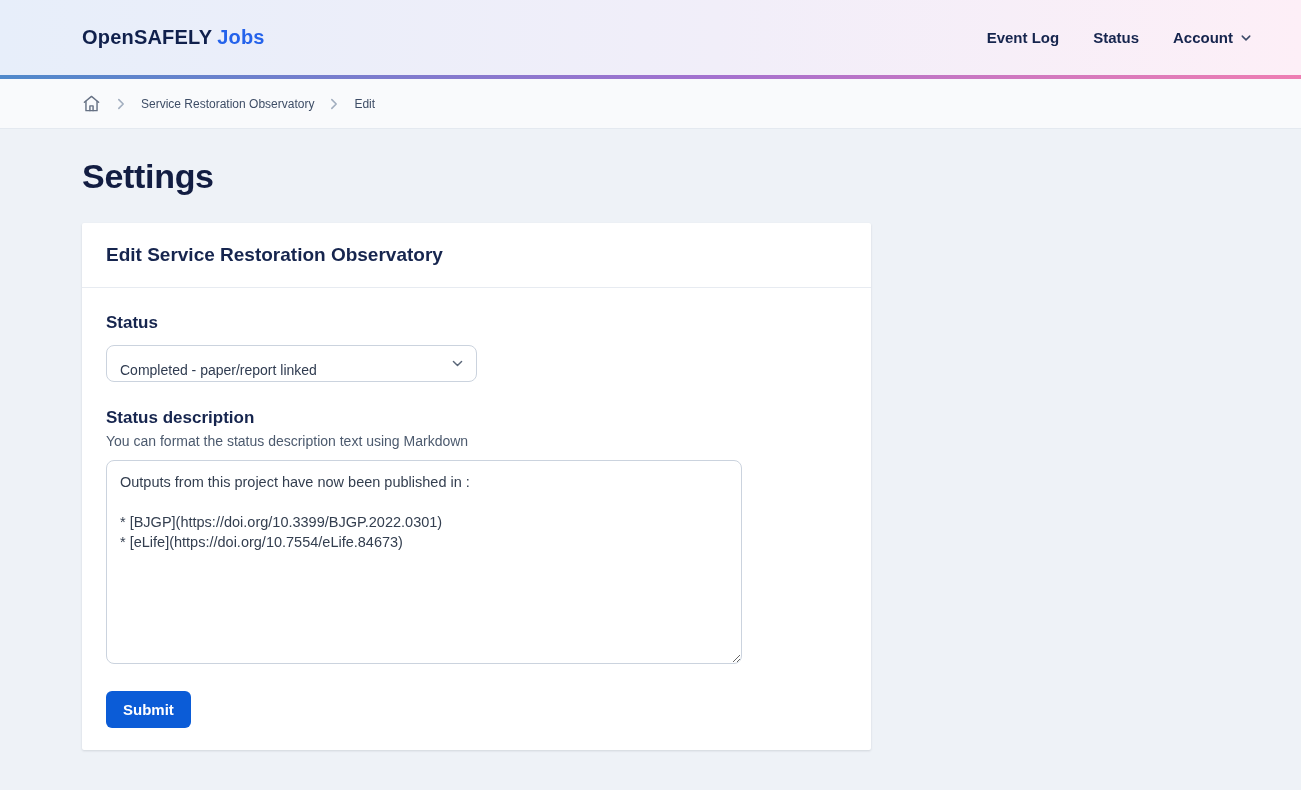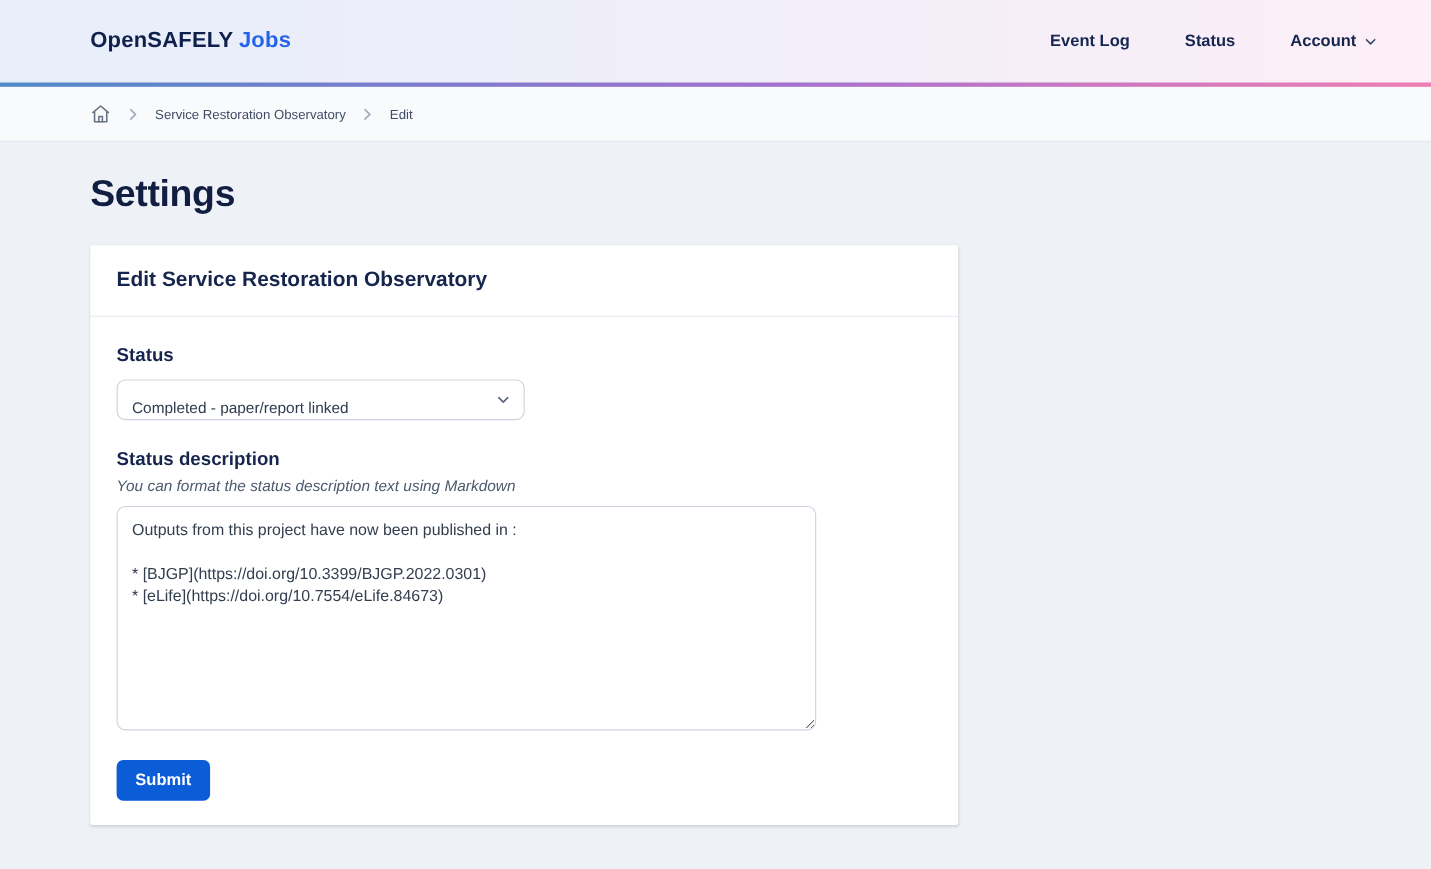--- a/index.html
+++ b/index.html
@@ -15,21 +15,21 @@
     height: 75px;
     display: flex;
     align-items: center;
     justify-content: space-between;
     padding: 0 49px 0 82px;
     background: linear-gradient(90deg, #e7eefa 0%, #f1eef9 55%, #fdeff7 100%);
   }
   .brand { font-size: 20px; font-weight: 800; letter-spacing: 0.2px; cursor: pointer; }
   .brand .brand-name { color: #10204c; }
   .brand .brand-suffix { color: #2563eb; margin-left: 5px; }
-  .header-nav { display: flex; align-items: center; gap: 50px; }
+  .header-nav { display: flex; align-items: center; gap: 34px; }
   .nav-link {
     font-size: 15px; font-weight: 600; color: #16254e;
     display: flex; align-items: center; gap: 7px; cursor: pointer;
   }
   .chev-down { width: 12px; height: 12px; stroke: #3c4a68; }
 
   .gradient-rule {
     height: 4px;
     background: linear-gradient(90deg, #5089cb 0%, #7e7bce 30%, #a471cf 55%, #cf78c0 78%, #ee7eb3 100%);
   }
@@ -89,21 +89,21 @@
     font-size: 14px;
     color: #2f3b50;
     cursor: pointer;
   }
   .select-chevron {
     position: absolute; right: 13px; top: 12px;
     width: 13px; height: 13px; stroke: #5b6779; pointer-events: none;
   }
 
   .field-label.tight { margin-bottom: 5px; }
-  .help-text { font-size: 14px; color: #4c5a6e; margin-bottom: 11px; font-style: italic; }
+  .help-text { font-size: 14px; color: #4c5a6e; margin-bottom: 11px; }
 
   .desc-textarea {
     width: 636px; height: 204px;
     border: 1px solid #cbd3de;
     border-radius: 8px;
     padding: 11px 13px;
     font-family: "Liberation Sans", sans-serif;
     font-size: 14.5px;
     line-height: 20px;
     color: #333e4f;

